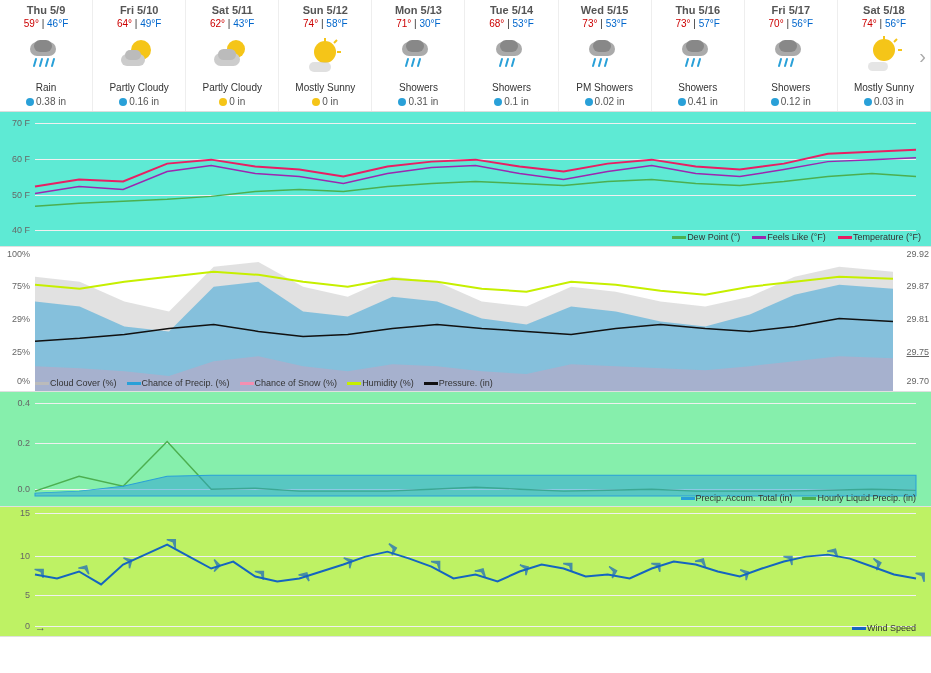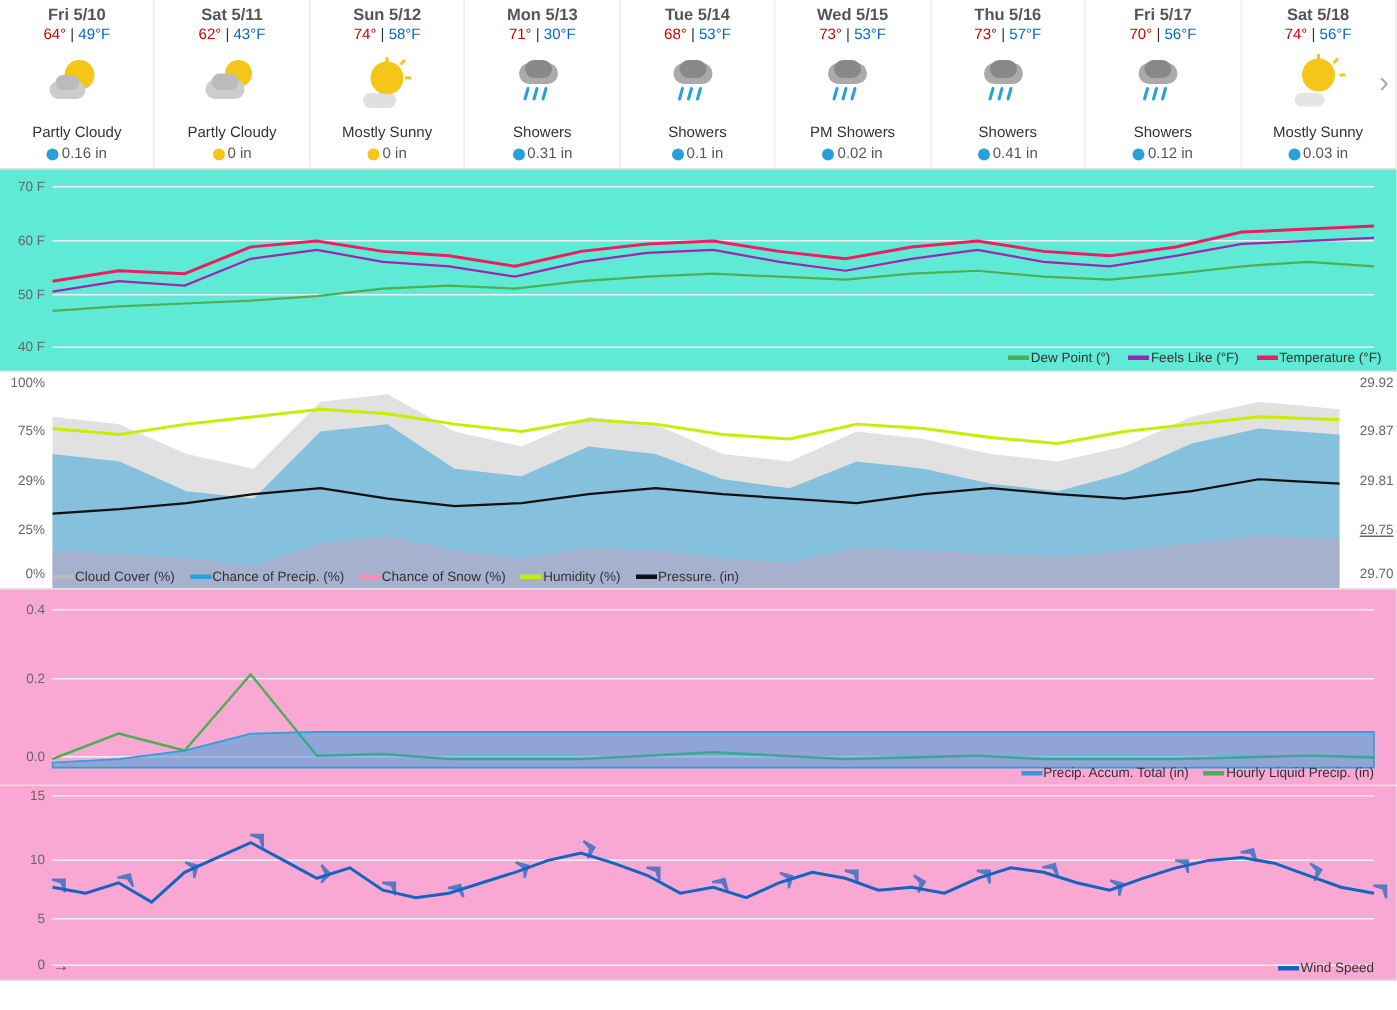--- a/index.html
+++ b/index.html
@@ -125,30 +125,30 @@
     
     .precip-chart {
       height: 145px;
       background: #fff;
       position: relative;
       overflow: hidden;
     }
 
     
     .accum-chart {
-      height: 131px;
-      background: #f9a8d4;
+      height: 115px;
+      background: #86efac;
       position: relative;
       overflow: hidden;
     }
 
     
     .wind-chart {
       height: 130px;
-      background: #f9a8d4;
+      background: #bef264;
       position: relative;
       overflow: hidden;
     }
 
     .chart-inner {
       position: absolute;
       left: 35px;
       right: 15px;
       top: 0;
       bottom: 0;
@@ -213,20 +213,41 @@
       bottom: 3px;
       left: 35px;
       font-size: 11px;
       color: #555;
     }
   </style>
 </head>
 <body>
 
 <div class="weather-header">
+  <div class="day-col">
+    <div class="day-header">Thu 5/9</div>
+    <div class="day-temps">
+      <span class="high">59°</span>
+      | <span class="low">46°F</span>
+    </div>
+    
+    <svg class="weather-icon" viewBox="0 0 44 44">
+      <rect x="6" y="8" width="26" height="14" rx="7" fill="#aaa"></rect>
+      <rect x="10" y="6" width="18" height="12" rx="6" fill="#888"></rect>
+      <line x1="12" y1="25" x2="10" y2="32" stroke="#29a0d8" stroke-width="2" stroke-linecap="round"></line>
+      <line x1="18" y1="25" x2="16" y2="32" stroke="#29a0d8" stroke-width="2" stroke-linecap="round"></line>
+      <line x1="24" y1="25" x2="22" y2="32" stroke="#29a0d8" stroke-width="2" stroke-linecap="round"></line>
+      <line x1="30" y1="25" x2="28" y2="32" stroke="#29a0d8" stroke-width="2" stroke-linecap="round"></line>
+    </svg>
+    <div class="day-desc">Rain</div>
+    <div class="day-precip">
+      <span class="precip-dot rain"></span>
+      <span>0.38 in</span>
+    </div>
+  </div>
 
   <div class="day-col">
     <div class="day-header">Fri 5/10</div>
     <div class="day-temps">
       <span class="high">64°</span>
       | <span class="low">49°F</span>
     </div>
     
     <svg class="weather-icon" viewBox="0 0 44 44">
       <circle cx="24" cy="16" r="10" fill="#f5c518"></circle>

